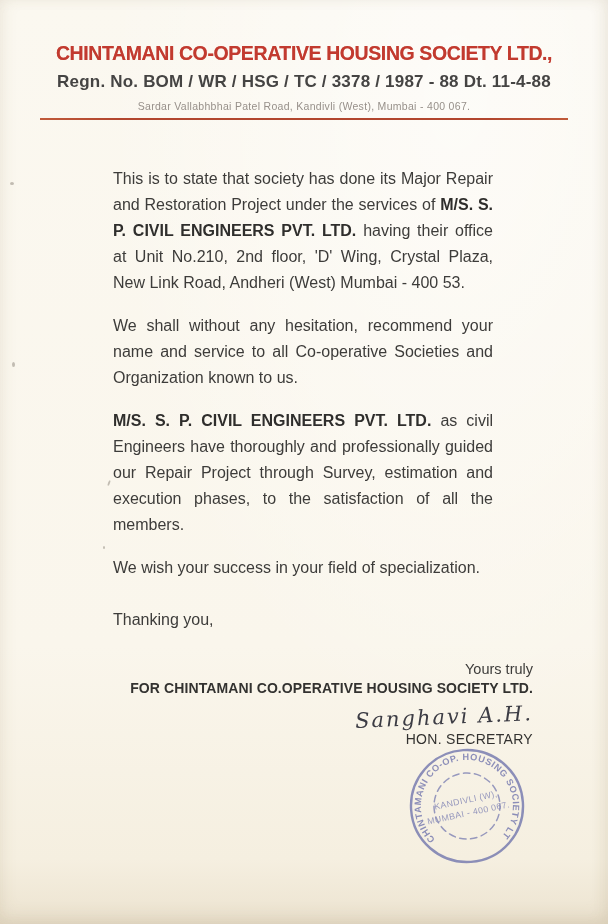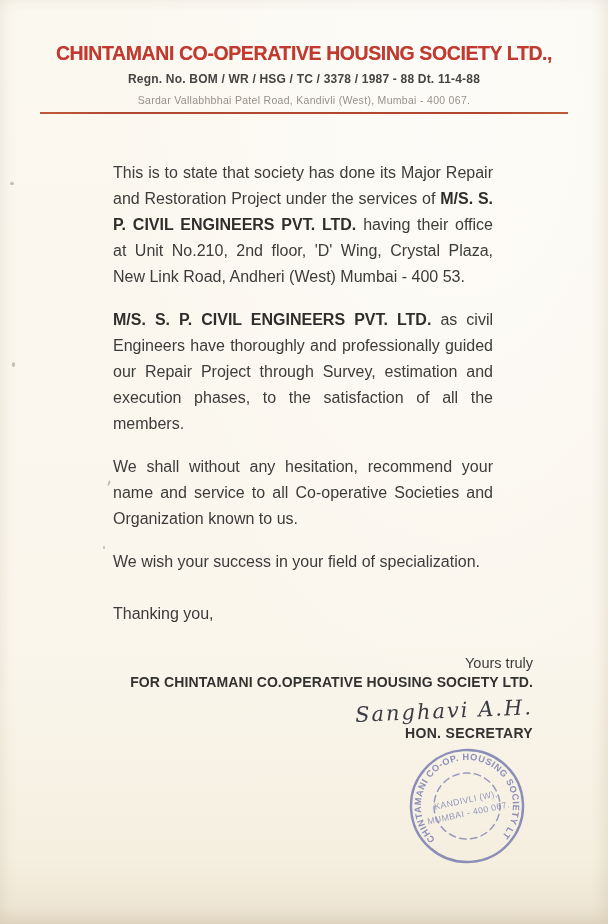--- a/index.html
+++ b/index.html
@@ -24,21 +24,21 @@
   .society-name {
     font-size: 19.5px;
     font-weight: bold;
     letter-spacing: -0.4px;
     white-space: nowrap;
     color: #c23a2f;
     text-shadow: 0 0 .5px rgba(194,58,47,.6);
   }
   .regn-line {
     margin-top: 7px;
-    font-size: 12px;
+    font-size: 17px;
     font-weight: bold;
     letter-spacing: .2px;
     color: #454443;
   }
   .address-line {
     margin-top: 8px;
     font-size: 10.5px;
     letter-spacing: .3px;
     color: #97908a;
   }
@@ -92,21 +92,21 @@
     margin: 7px 0 2px 2px;
     font-family: "DejaVu Serif", serif;
     font-style: italic;
     font-size: 21px;
     letter-spacing: 2px;
     color: #3c3c44;
     transform: rotate(-2.5deg);
   }
   .designation {
     font-size: 14px;
-    font-weight: bold;
+    font-weight: normal;
     letter-spacing: .3px;
     color: #333230;
   }
 
   
   .stamp {
     position: absolute;
     left: 392px;
     top: 731px;
     width: 150px;
@@ -136,23 +136,23 @@
     <div class="society-name">CHINTAMANI CO-OPERATIVE HOUSING SOCIETY LTD.,</div>
     <div class="regn-line">Regn. No. BOM / WR / HSG / TC / 3378 / 1987 - 88 Dt. 11-4-88</div>
     <div class="address-line">Sardar Vallabhbhai Patel Road, Kandivli (West), Mumbai - 400 067.</div>
     <hr class="red-rule">
   </header>
 
 
   <main class="body-text">
     <p><span>This is to state that society has done its Major Repair and Restoration Project under the services of </span><b>M/S. S. P. CIVIL ENGINEERS PVT. LTD.</b><span> having their office at Unit No.210, 2nd floor, 'D' Wing, Crystal Plaza, New Link Road, Andheri (West) Mumbai - 400 53.</span></p>
 
+    <p>We shall without any hesitation, recommend your name and service to all Co-operative Societies and Organization known to us.</p>
+
     <p><b>M/S. S. P. CIVIL ENGINEERS PVT. LTD.</b><span> as civil Engineers have thoroughly and professionally guided our Repair Project through Survey, estimation and execution phases, to the satisfaction of all the members.</span></p>
-
-    <p>We shall without any hesitation, recommend your name and service to all Co-operative Societies and Organization known to us.</p>
 
     <p class="no-justify">We wish your success in your field of specialization.</p>
 
     <p class="no-justify thanking">Thanking you,</p>
   </main>
 
   <footer class="sig-block">
     <div class="yours-truly">Yours truly</div>
     <div class="for-line">FOR CHINTAMANI CO.OPERATIVE HOUSING SOCIETY LTD.</div>
     <div><span class="handwritten-sig">Sanghavi A.H.</span></div>

